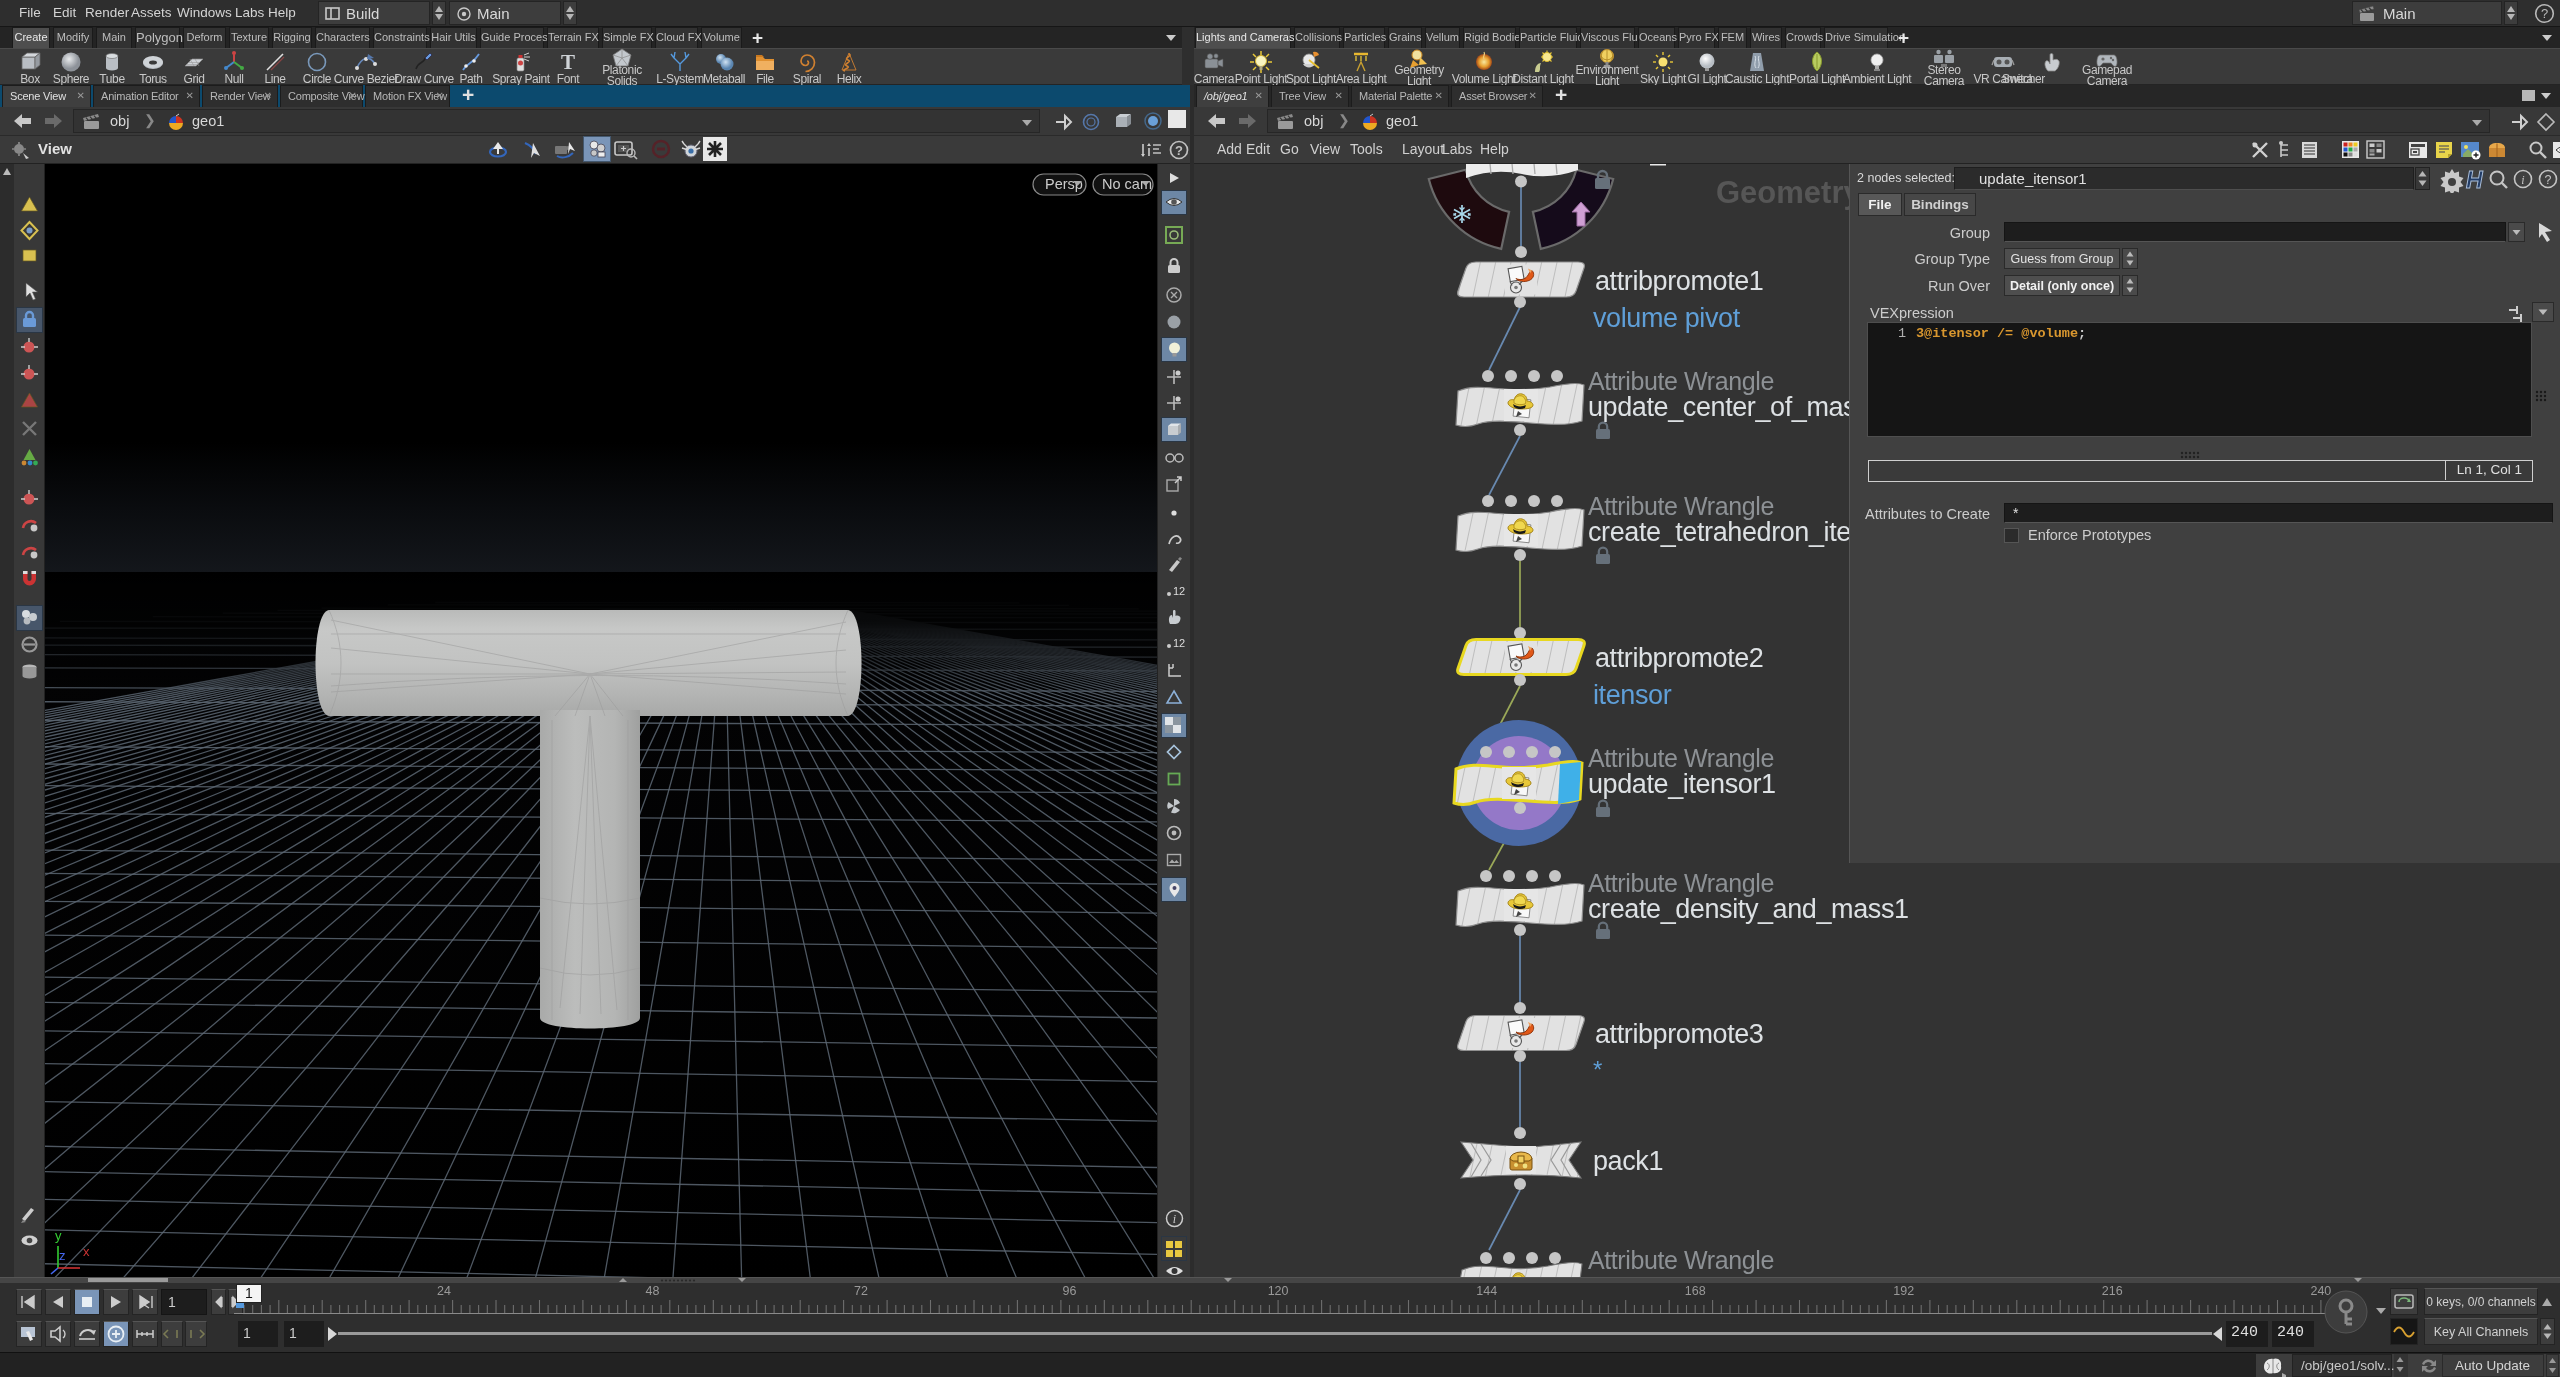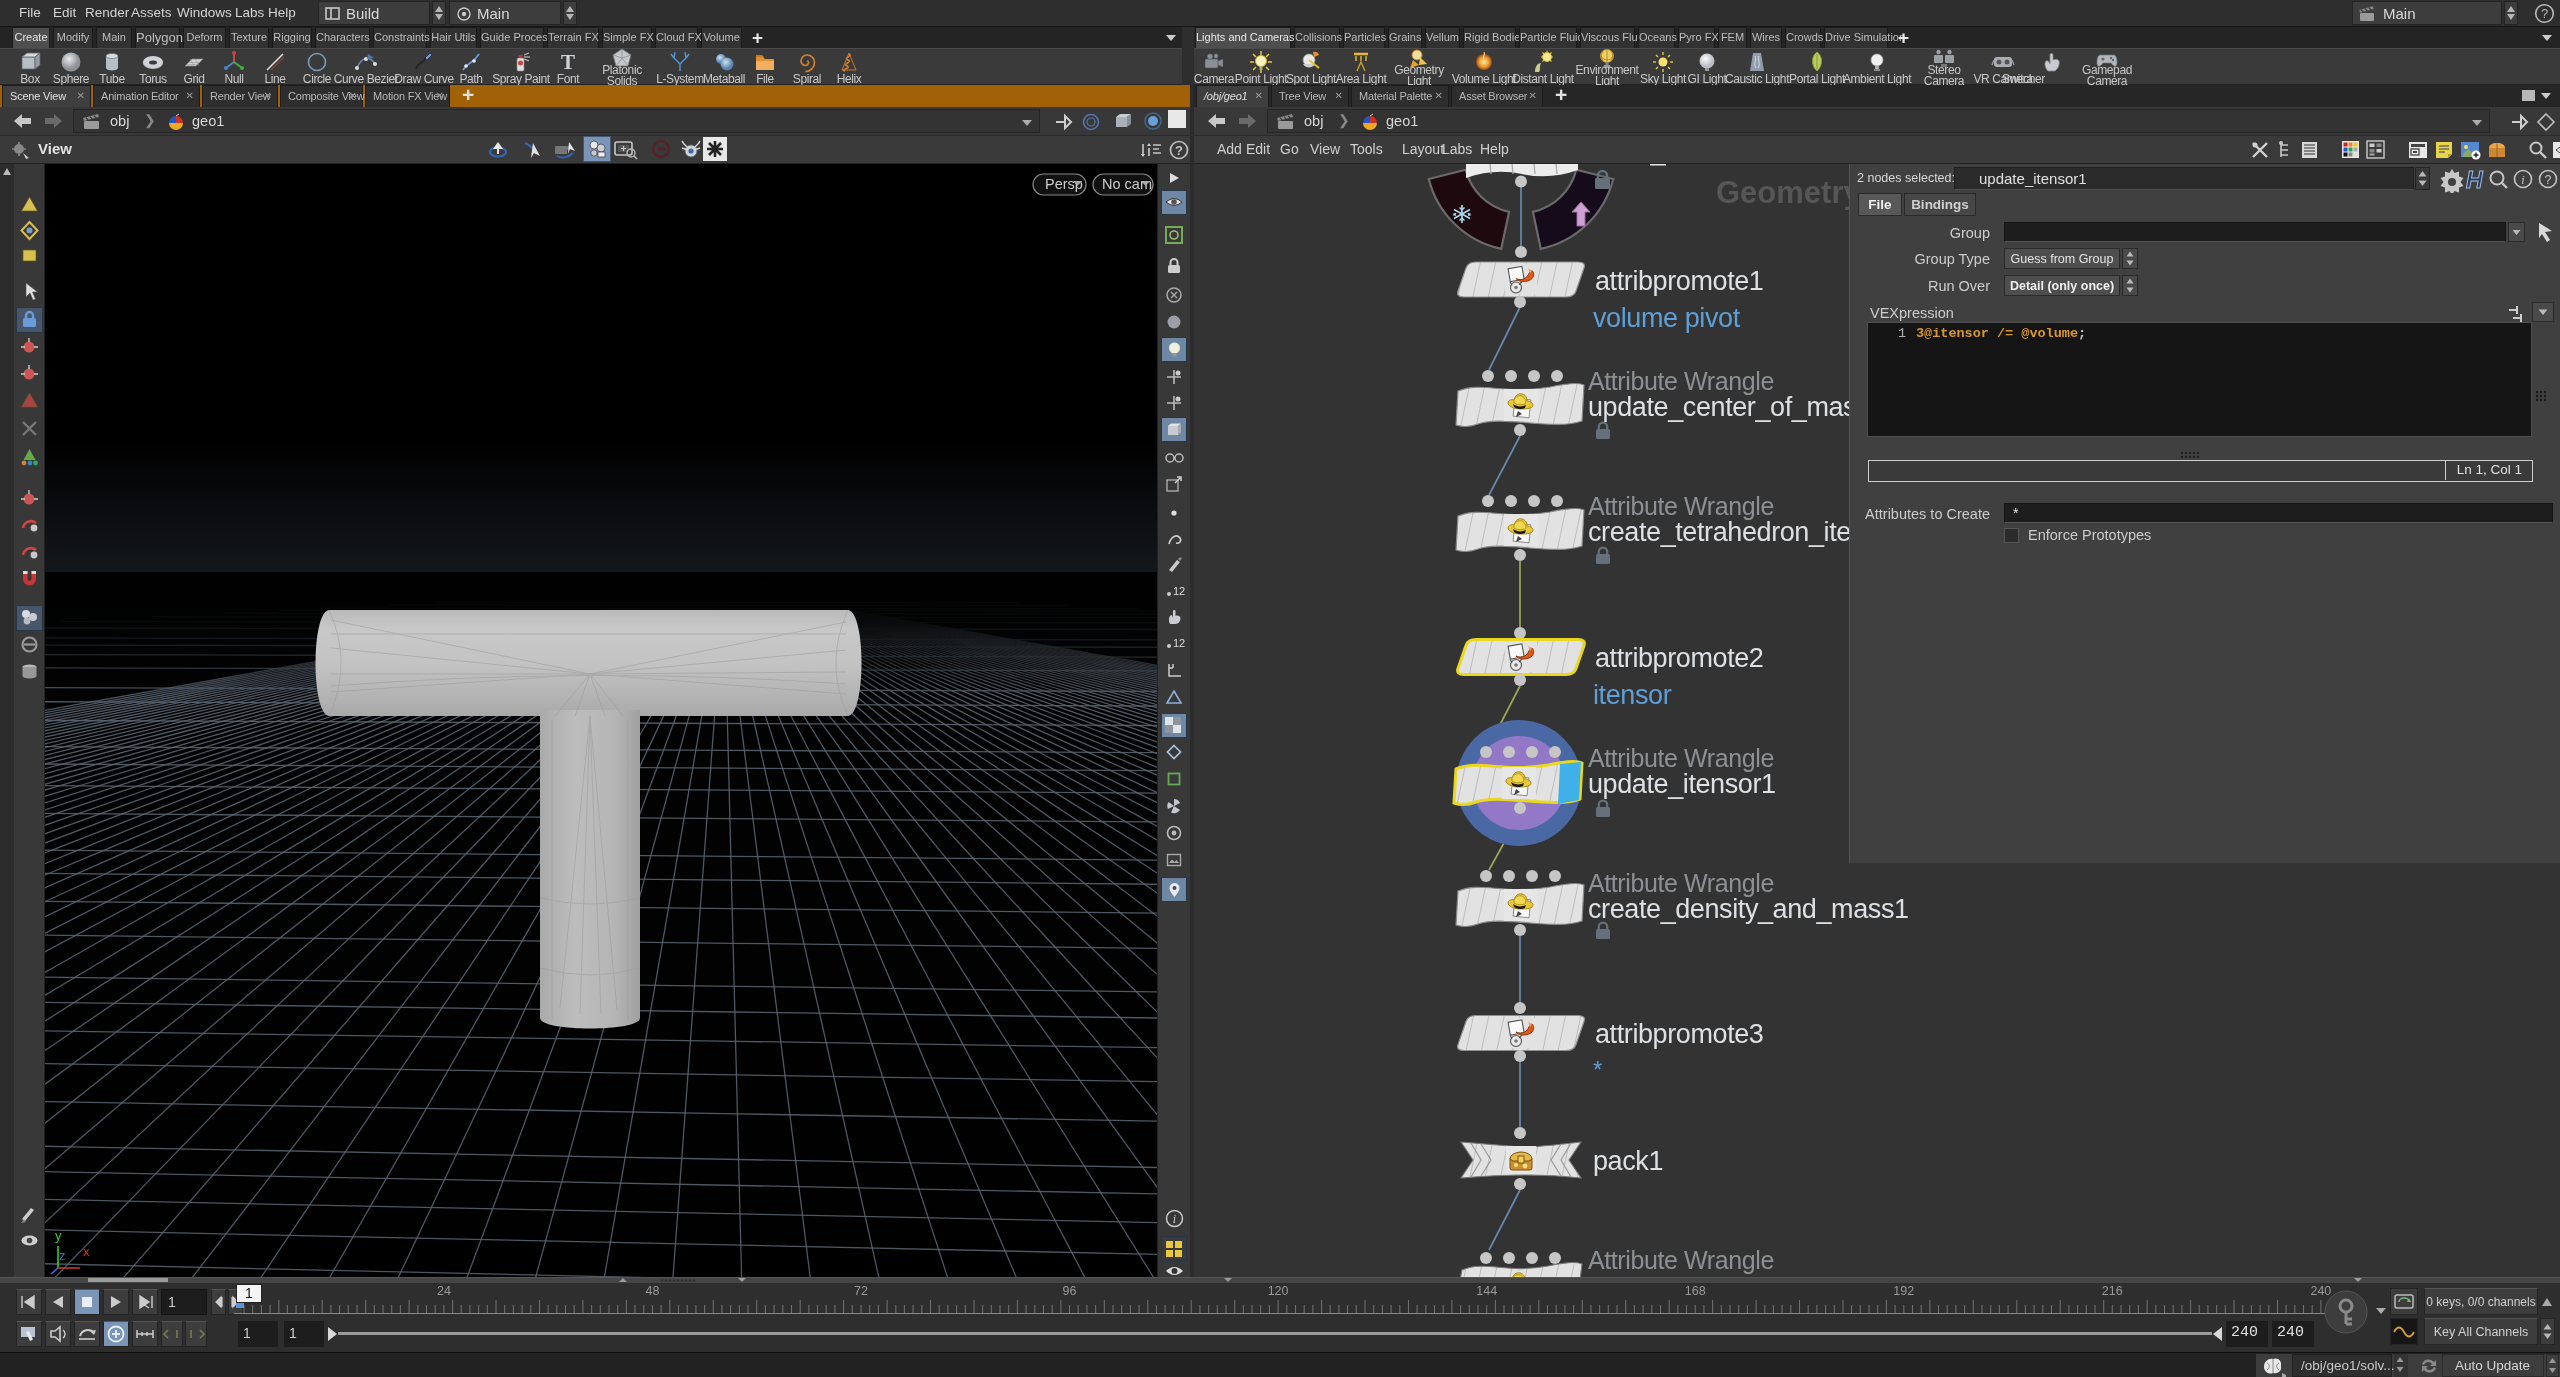--- a/index.html
+++ b/index.html
@@ -354,21 +354,21 @@
     <path d="M8 21 c-3 -3 -4 -8 -2 -10 c2 -1 3 1 4 3 v-9 c0 -2 3 -2 3 0 v5 c2 -1 5 -1 6 1 c1 3 -1 8 -4 10z" fill="#c8ccd0" stroke="#888" stroke-width="0.8"></path>
   </svg>
 <div class="abs" style="left:2002px;top:72px;width:100px;text-align:left;font-size:12px;letter-spacing:-0.4px;color:#c8c8c8;white-space:nowrap;">Switcher</div>
 <svg class="abs" style="left:2095px;top:47px;" width="24" height="24" viewBox="0 0 24 24">
     <path d="M5 8 h14 c3 0 4 9 2 11 c-2 1.5 -4 -2 -5 -3 h-8 c-1 1 -3 4.5 -5 3 c-2 -2 -1 -11 2 -11z" fill="#b0b6bc" stroke="#777" stroke-width="0.7"></path>
     <circle cx="8" cy="12" r="1.6" fill="#666"></circle>
     <circle cx="16" cy="11" r="1.2" fill="#666"></circle>
     <circle cx="18" cy="13" r="1.2" fill="#666"></circle>
   </svg>
 <div class="abs" style="left:2057px;top:65px;width:100px;text-align:center;font-size:12px;letter-spacing:-0.4px;line-height:11px;color:#c8c8c8;">Gamepad<br>Camera</div>
-<div class="abs" style="left:0px;top:85px;width:1190px;height:22px;background:#a16207;">
+<div class="abs" style="left:0px;top:85px;width:1190px;height:22px;background:#0c4a6e;">
     <div class="abs" style="left:2px;top:0;width:89px;height:22px;background:#3f3f3f;border:1px solid #1c1c1c;border-bottom:none;">
       <span class="abs" style="left:7px;top:4px;font-size:11px;letter-spacing:-0.2px;color:#e0e0e0;white-space:nowrap;">Scene View</span>
       <span class="abs" style="right:5px;top:4px;font-size:10px;color:#999;">✕</span>
     </div>
     <div class="abs" style="left:93px;top:0;width:107px;height:22px;background:#2e2e2e;border:1px solid #1c1c1c;border-bottom:none;">
       <span class="abs" style="left:7px;top:4px;font-size:11px;letter-spacing:-0.2px;color:#b8b8b8;white-space:nowrap;">Animation Editor</span>
       <span class="abs" style="right:5px;top:4px;font-size:10px;color:#999;">✕</span>
     </div>
     <div class="abs" style="left:202px;top:0;width:76px;height:22px;background:#2e2e2e;border:1px solid #1c1c1c;border-bottom:none;">
       <span class="abs" style="left:7px;top:4px;font-size:11px;letter-spacing:-0.2px;color:#b8b8b8;white-space:nowrap;">Render View</span>

